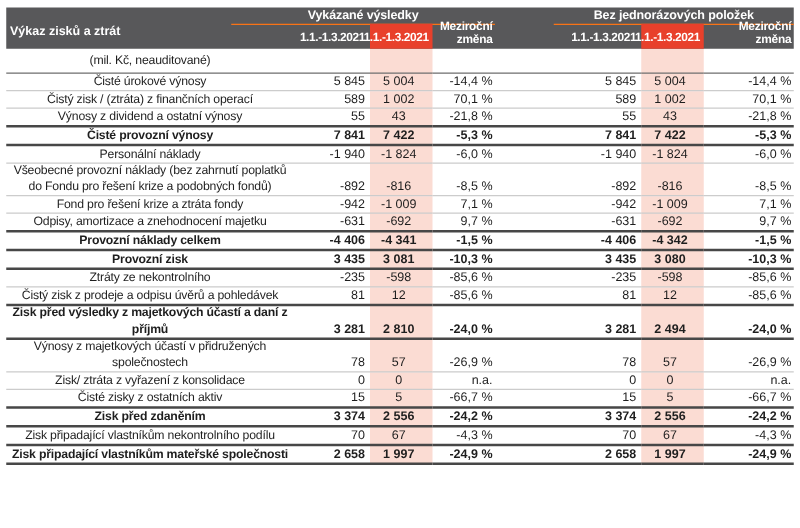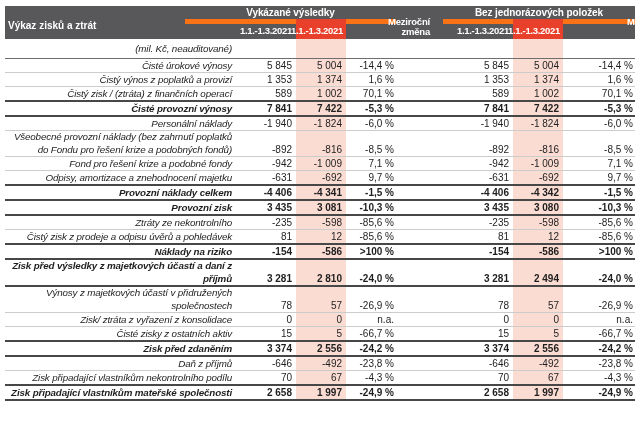--- a/index.html
+++ b/index.html
@@ -16,21 +16,21 @@
   .page{padding:6px 5px 0 5px;}
 
   
   .band{
     position:relative;width:630px;height:33px;
     background:var(--header-gray,#58585A);
   }
   .grp{
     position:absolute;top:1px;height:12px;
     color:#fff;font-size:10px;font-weight:bold;text-align:center;
-    border-bottom:5px solid #f97316;line-height:12px;
+    border-bottom:1px solid #f97316;line-height:12px;
     letter-spacing:-0.1px;white-space:nowrap;
   }
   .grp1{left:180px;width:211px;}
   .grp2{left:438px;width:192px;}
   .ttl{
     position:absolute;left:3px;bottom:8px;
     color:#fff;font-size:10px;font-weight:bold;white-space:nowrap;
   }
   .dh{
     position:absolute;bottom:3px;
@@ -45,42 +45,42 @@
     color:#fff;font-size:9.5px;font-weight:bold;
     display:flex;align-items:flex-end;justify-content:flex-end;
     padding:0 3px 3px 0;box-sizing:border-box;
     letter-spacing:-0.3px;white-space:nowrap;
   }
   .redcell.b1{left:291px;width:50px;}
   .redcell.b2{left:508px;width:50px;}
   .ch{
     position:absolute;bottom:3px;
     color:#fff;font-size:9.5px;font-weight:bold;text-align:right;
-    line-height:9.5px;letter-spacing:-0.2px;margin-left:36px;
+    line-height:9.5px;letter-spacing:-0.2px;
   }
   .ch1{left:341px;width:48px;}
   .ch2{left:558px;width:70px;}
 
   
   table{
     border-collapse:collapse;table-layout:fixed;
     width:630px;font-size:10px;
   }
   td{
     vertical-align:bottom;padding:0;height:13px;line-height:12.5px;
     overflow:visible;
   }
   td.lbl{
-    text-align:right;padding-left:3px;font-size:9.8px;
-    letter-spacing:-0.15px;white-space:nowrap;font-style:italic;
+    text-align:center;padding-left:3px;font-size:9.8px;
+    letter-spacing:-0.15px;white-space:nowrap;
   }
   tr.wrap td.lbl{white-space:normal;}
   td.num{text-align:right;padding-right:4px;white-space:nowrap;}
   td.chg{padding-right:2px;}
-  td.hl{background:var(--highlight-pink,#FBDCD3);}
+  td.hl{background:var(--highlight-pink,#FBDCD3);text-align:center;}
   tr.n td{border-bottom:1px solid #cccccc;}
   tr.b td{
     border-top:2px solid #474747;border-bottom:2px solid #474747;
     font-weight:bold;
   }
   tr.sub td{border-bottom:1px solid #6e6e6e;height:16px;padding-bottom:3px;}
 </style>
 </head>
 <body>
 
@@ -126,38 +126,38 @@
           <td class="lbl">Čisté úrokové výnosy</td>
           <td class="num">5 845</td>
           <td class="num hl">5 004</td>
           <td class="num chg">-14,4 %</td>
           <td class="gap"></td>
           <td class="num">5 845</td>
           <td class="num hl">5 004</td>
           <td class="num chg">-14,4 %</td>
         </tr>
         <tr class="n">
-          <td class="lbl">Čistý výnos z poplatků a provizí</td>
-          <td class="num">1 353</td>
-          <td class="num hl">1 374</td>
-          <td class="num chg">1,6 %</td>
-          <td class="gap"></td>
-          <td class="num">1 353</td>
-          <td class="num hl">1 374</td>
-          <td class="num chg">1,6 %</td>
-        </tr>
-        <tr class="n">
           <td class="lbl">Čistý zisk / (ztráta) z finančních operací</td>
           <td class="num">589</td>
           <td class="num hl">1 002</td>
           <td class="num chg">70,1 %</td>
           <td class="gap"></td>
           <td class="num">589</td>
           <td class="num hl">1 002</td>
           <td class="num chg">70,1 %</td>
+        </tr>
+        <tr class="n">
+          <td class="lbl">Výnosy z dividend a ostatní výnosy</td>
+          <td class="num">55</td>
+          <td class="num hl">43</td>
+          <td class="num chg">-21,8 %</td>
+          <td class="gap"></td>
+          <td class="num">55</td>
+          <td class="num hl">43</td>
+          <td class="num chg">-21,8 %</td>
         </tr>
         <tr class="b">
           <td class="lbl">Čisté provozní výnosy</td>
           <td class="num">7 841</td>
           <td class="num hl">7 422</td>
           <td class="num chg">-5,3 %</td>
           <td class="gap"></td>
           <td class="num">7 841</td>
           <td class="num hl">7 422</td>
           <td class="num chg">-5,3 %</td>
@@ -176,21 +176,21 @@
           <td class="lbl">Všeobecné provozní náklady (bez zahrnutí poplatků do Fondu pro řešení krize a podobných fondů)</td>
           <td class="num">-892</td>
           <td class="num hl">-816</td>
           <td class="num chg">-8,5 %</td>
           <td class="gap"></td>
           <td class="num">-892</td>
           <td class="num hl">-816</td>
           <td class="num chg">-8,5 %</td>
         </tr>
         <tr class="n">
-          <td class="lbl">Fond pro řešení krize a podobné fondy</td>
+          <td class="lbl">Fond pro řešení krize a ztráta fondy</td>
           <td class="num">-942</td>
           <td class="num hl">-1 009</td>
           <td class="num chg">7,1 %</td>
           <td class="gap"></td>
           <td class="num">-942</td>
           <td class="num hl">-1 009</td>
           <td class="num chg">7,1 %</td>
         </tr>
         <tr class="n">
           <td class="lbl">Odpisy, amortizace a znehodnocení majetku</td>
@@ -234,30 +234,20 @@
         </tr>
         <tr class="n">
           <td class="lbl">Čistý zisk z prodeje a odpisu úvěrů a pohledávek</td>
           <td class="num">81</td>
           <td class="num hl">12</td>
           <td class="num chg">-85,6 %</td>
           <td class="gap"></td>
           <td class="num">81</td>
           <td class="num hl">12</td>
           <td class="num chg">-85,6 %</td>
-        </tr>
-        <tr class="b">
-          <td class="lbl">Náklady na riziko</td>
-          <td class="num">-154</td>
-          <td class="num hl">-586</td>
-          <td class="num chg">&gt;100 %</td>
-          <td class="gap"></td>
-          <td class="num">-154</td>
-          <td class="num hl">-586</td>
-          <td class="num chg">&gt;100 %</td>
         </tr>
         <tr class="b wrap">
           <td class="lbl">Zisk před výsledky z majetkových účastí a daní z příjmů</td>
           <td class="num">3 281</td>
           <td class="num hl">2 810</td>
           <td class="num chg">-24,0 %</td>
           <td class="gap"></td>
           <td class="num">3 281</td>
           <td class="num hl">2 494</td>
           <td class="num chg">-24,0 %</td>
@@ -296,30 +286,20 @@
           <td class="lbl">Zisk před zdaněním</td>
           <td class="num">3 374</td>
           <td class="num hl">2 556</td>
           <td class="num chg">-24,2 %</td>
           <td class="gap"></td>
           <td class="num">3 374</td>
           <td class="num hl">2 556</td>
           <td class="num chg">-24,2 %</td>
         </tr>
         <tr class="n">
-          <td class="lbl">Daň z příjmů</td>
-          <td class="num">-646</td>
-          <td class="num hl">-492</td>
-          <td class="num chg">-23,8 %</td>
-          <td class="gap"></td>
-          <td class="num">-646</td>
-          <td class="num hl">-492</td>
-          <td class="num chg">-23,8 %</td>
-        </tr>
-        <tr class="n">
           <td class="lbl">Zisk připadající vlastníkům nekontrolního podílu</td>
           <td class="num">70</td>
           <td class="num hl">67</td>
           <td class="num chg">-4,3 %</td>
           <td class="gap"></td>
           <td class="num">70</td>
           <td class="num hl">67</td>
           <td class="num chg">-4,3 %</td>
         </tr>
         <tr class="b">

